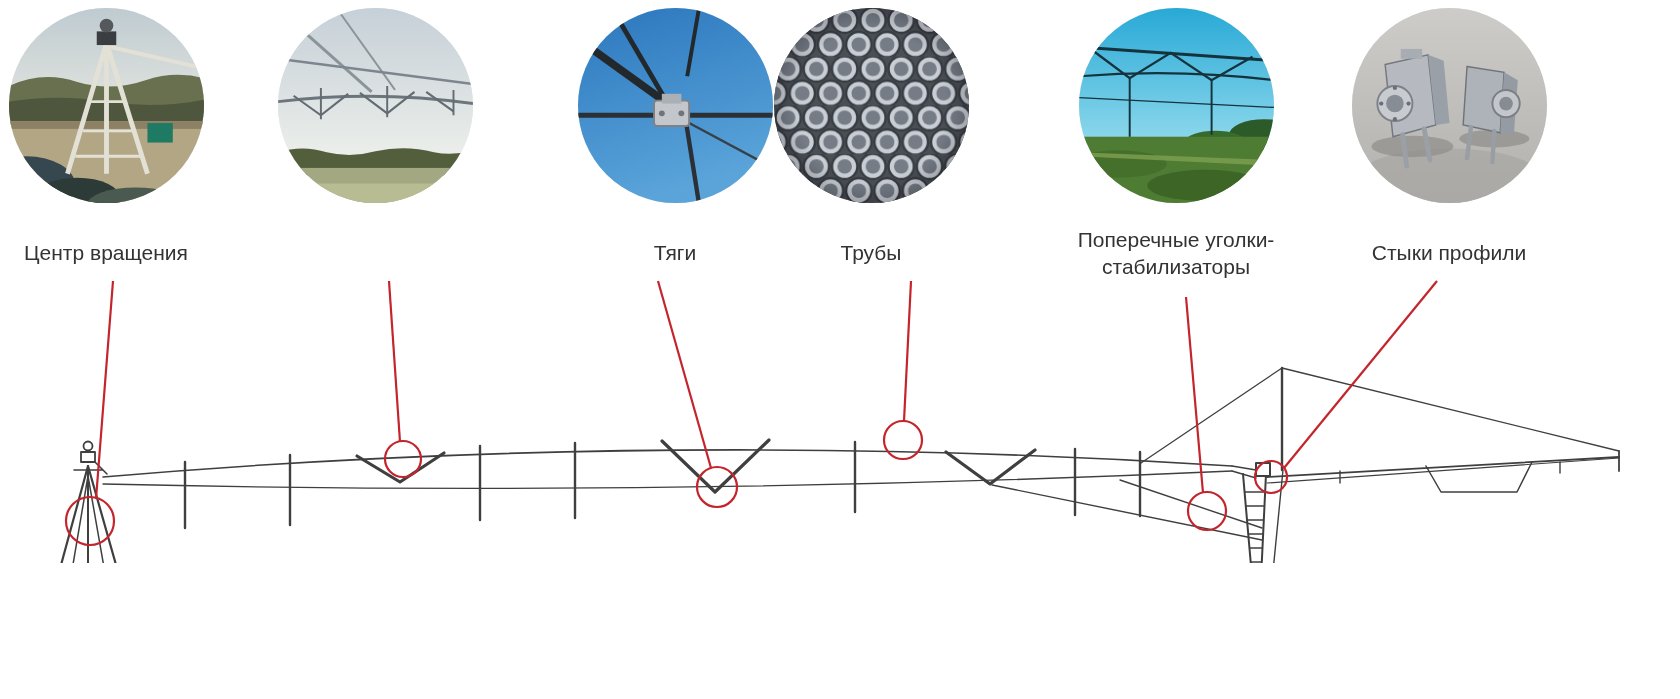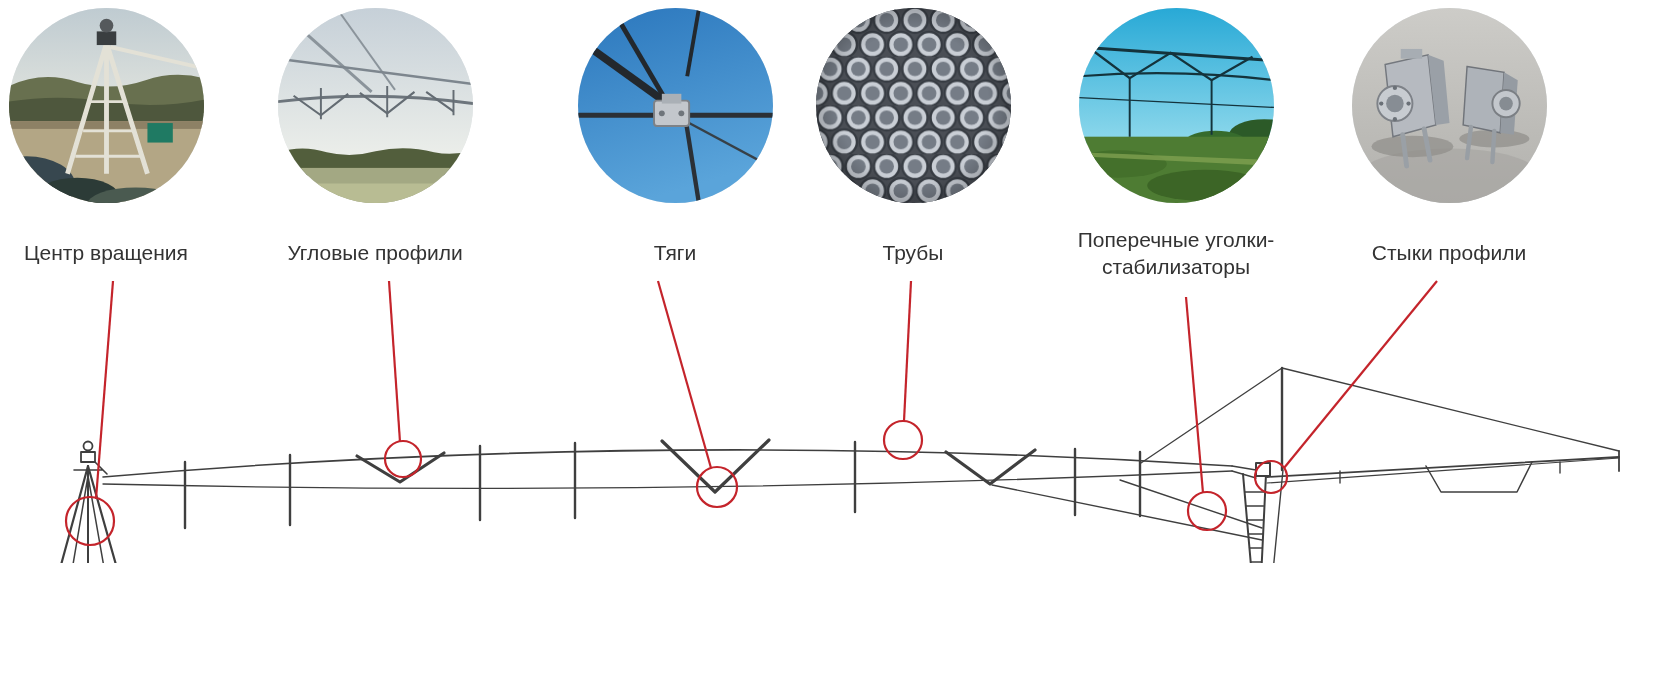--- a/index.html
+++ b/index.html
@@ -174,23 +174,20 @@
           <path d="M0 52 L200 78" stroke="#7d868e" stroke-width="2.5"></path>
           <path d="M0 96 Q100 84 200 98" stroke="#6d757c" stroke-width="3"></path>
           <path d="M16 90 L44 110 L72 88 M84 87 L112 108 L140 86 M152 86 L180 106" stroke="#646c73" stroke-width="2.2"></path>
           <path d="M44 82 V114 M112 80 V112 M180 84 V110" stroke="#646c73" stroke-width="2"></path>
         </g>
         <path d="M0 148 Q25 140 50 148 Q75 154 100 147 Q130 140 160 148 Q180 152 200 146 L200 172 L0 172 Z" fill="#525e3c"></path>
         <rect x="0" y="164" width="200" height="36" fill="#a3a883"></rect>
         <rect x="0" y="180" width="200" height="20" fill="#b8bc93"></rect>
       </svg>
     </div>
-    <div class="label-wrap">
-      <span class="label">Угловые профили</span>
-    </div>
   </div>
 
   <div class="item" style="left:535px">
     <div class="photo">
       <svg viewBox="0 0 200 200">
         <defs>
             <linearGradient id="g3s" x1="0" y1="0" x2="0.3" y2="1">
           <stop offset="0" stop-color="#2b77bd"></stop>
               <stop offset="1" stop-color="#5aa4da"></stop>
         </linearGradient>
@@ -209,21 +206,21 @@
         <rect x="86" y="88" width="20" height="10" fill="#aab0b6"></rect>
         <circle cx="86" cy="108" r="3" fill="#6f757b"></circle>
         <circle cx="106" cy="108" r="3" fill="#6f757b"></circle>
       </svg>
     </div>
     <div class="label-wrap">
       <span class="label">Тяги</span>
     </div>
   </div>
 
-  <div class="item" style="left:773px">
+  <div class="item" style="left:731px">
     <div class="photo">
       <svg viewBox="0 0 200 200">
         <defs>
           <pattern id="pat4" width="29" height="50" patternUnits="userSpaceOnUse">
             <circle cx="14.5" cy="12.5" r="13" fill="#c9ced5" stroke="#373c43" stroke-width="2.5"></circle>
             <circle cx="14.5" cy="12.5" r="7.5" fill="#757c86"></circle>
             <circle cx="0" cy="37.5" r="13" fill="#c9ced5" stroke="#373c43" stroke-width="2.5"></circle>
             <circle cx="0" cy="37.5" r="7.5" fill="#757c86"></circle>
             <circle cx="29" cy="37.5" r="13" fill="#c9ced5" stroke="#373c43" stroke-width="2.5"></circle>
             <circle cx="29" cy="37.5" r="7.5" fill="#757c86"></circle>

